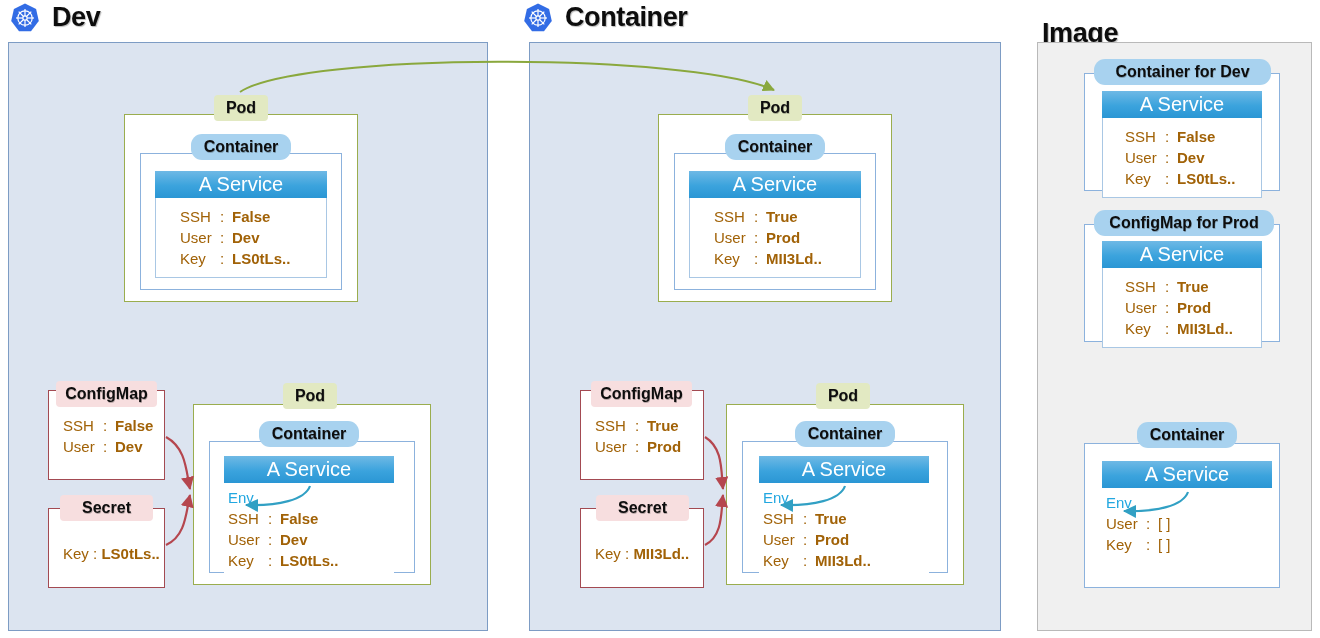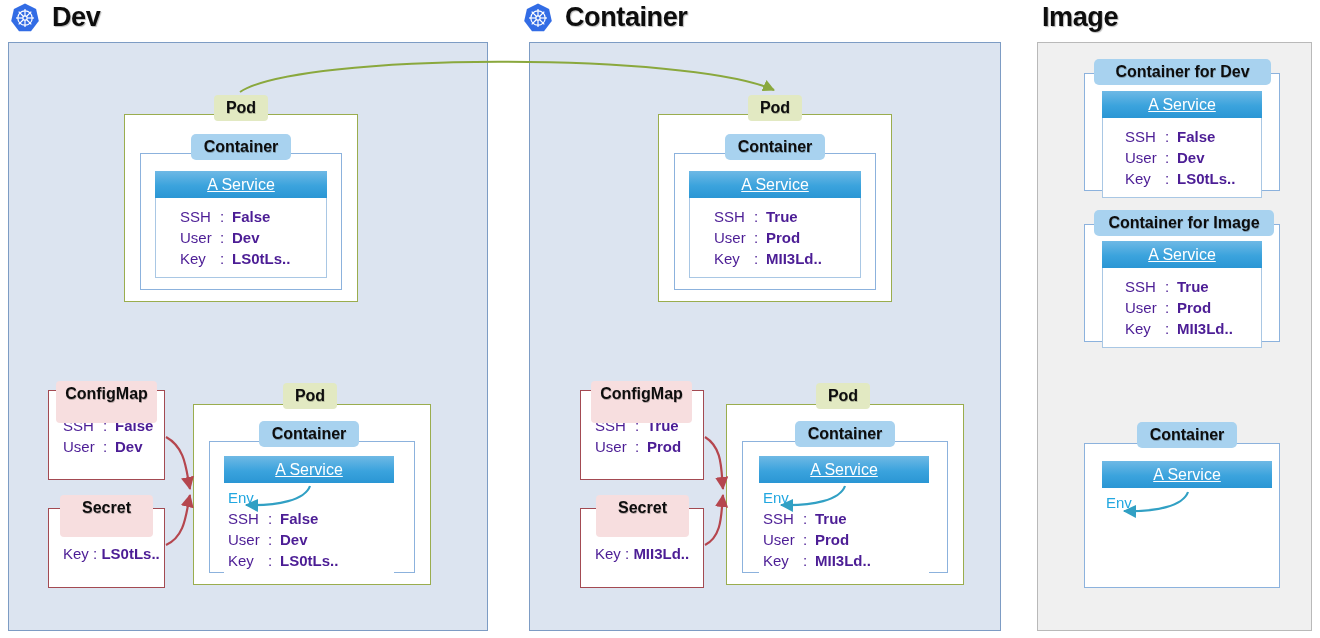--- a/index.html
+++ b/index.html
@@ -26,50 +26,50 @@
     font-size:16px;font-weight:bold;text-align:center;
     border-radius:4px;line-height:26px;height:26px;white-space:nowrap;
     text-shadow:0.5px 0.5px 0.6px rgba(0,0,0,0.25);
   }
 
   
   .container-box{position:absolute;box-sizing:border-box;background:#ffffff;border:1.3px solid #8cb2dd;}
   .container-label{
     position:absolute;background:#a8d2ef;color:#0d0d0d;
     font-size:16px;font-weight:bold;text-align:center;
-    border-radius:5px;line-height:26px;height:26px;white-space:nowrap;
+    border-radius:11px;line-height:26px;height:26px;white-space:nowrap;
     text-shadow:0.5px 0.5px 0.6px rgba(0,0,0,0.25);
   }
 
   
   .svc-card{position:absolute;box-sizing:border-box;}
   .svc-head{
     background:linear-gradient(to bottom,#6fb9e5 0%,#3ba3dd 55%,#2a96d4 100%);
-    color:#ffffff;font-size:16px;text-align:center;
-    line-height:27px;height:27px;white-space:nowrap;text-decoration:underline;
+    color:#ffffff;font-size:20px;text-align:center;
+    line-height:27px;height:27px;white-space:nowrap;
   }
   .svc-body{
     background:#ffffff;border:1px solid #a9c7e4;border-top:none;
     padding:8px 0 8px 24px;box-sizing:border-box;
   }
   .svc-body.no-border{border:none;padding-left:4px;}
 
-  .kv{font-size:15px;color:#4c1d95;line-height:21px;white-space:nowrap;}
+  .kv{font-size:15px;color:#a16207;line-height:21px;white-space:nowrap;}
   .kv .k{display:inline-block;width:40px;}
   .kv .sep{display:inline-block;width:12px;}
   .kv .v{font-weight:bold;}
 
   .env-lbl{font-size:15px;font-weight:normal;color:#22a7e0;line-height:21px;}
 
   
   .res-box{position:absolute;box-sizing:border-box;background:#ffffff;border:1.5px solid #a34a52;}
   .res-label{
     position:absolute;background:#f7dedf;color:#0d0d0d;
     font-size:16px;font-weight:bold;text-align:center;
-    border-radius:4px;line-height:26px;height:42px;white-space:nowrap;
+    border-radius:4px;line-height:26px;height:26px;white-space:nowrap;
     text-shadow:0.5px 0.5px 0.6px rgba(0,0,0,0.25);
   }
   .res-body{padding:10px 0 0 14px;}
 
   
   .img-container{position:absolute;box-sizing:border-box;background:#ffffff;border:1.3px solid #8cb2dd;}
 
   svg.overlay{position:absolute;left:0;top:0;width:1320px;height:638px;pointer-events:none;}
 </style>
 </head>
@@ -102,21 +102,21 @@
     <line x1="20" y1="50" x2="43" y2="50"></line>
     <line x1="57" y1="50" x2="80" y2="50"></line>
     <line x1="29" y1="29" x2="45" y2="45"></line>
     <line x1="55" y1="55" x2="71" y2="71"></line>
     <line x1="71" y1="29" x2="55" y2="45"></line>
     <line x1="45" y1="55" x2="29" y2="71"></line>
   </g>
 </svg>
 <div class="panel-title" style="left:565px;top:2px;">Container</div>
 
-<div class="panel-title" style="left:1042px;top:2px;">Image</div>
+<div class="panel-title" style="left:1042px;top:18px;">Image</div>
 
 <div class="panel env-panel" style="left:8px;top:42px;width:480px;height:589px;"></div>
 <div class="panel env-panel" style="left:529px;top:42px;width:472px;height:589px;"></div>
 <div class="panel image-panel" style="left:1037px;top:42px;width:275px;height:589px;"></div>
 
 <div class="pod-box" style="left:124px;top:114px;width:234px;height:188px;"></div>
 <div class="pod-label" style="left:214px;top:95px;width:54px;">Pod</div>
 
 <div class="container-box" style="left:140px;top:153px;width:202px;height:137px;"></div>
 <div class="container-label" style="left:191px;top:134px;width:100px;">Container</div>
@@ -258,21 +258,21 @@
     <div class="kv">
       <span class="k">User</span><span class="sep">:</span><span class="v">Dev</span>
     </div>
     <div class="kv">
       <span class="k">Key</span><span class="sep">:</span><span class="v">LS0tLs..</span>
     </div>
   </div>
 </div>
 
 <div class="img-container" style="left:1084px;top:224px;width:196px;height:118px;"></div>
-<div class="container-label" style="left:1094px;top:210px;width:180px;">Container for Image</div>
+<div class="container-label" style="left:1094px;top:210px;width:180px;">ConfigMap for Prod</div>
 <div class="svc-card" style="left:1102px;top:241px;width:160px;">
   <div class="svc-head">A Service</div>
   <div class="svc-body" style="padding-left:22px;">
     <div class="kv">
       <span class="k">SSH</span><span class="sep">:</span><span class="v">True</span>
     </div>
     <div class="kv">
       <span class="k">User</span><span class="sep">:</span><span class="v">Prod</span>
     </div>
     <div class="kv">
@@ -280,20 +280,26 @@
     </div>
   </div>
 </div>
 
 <div class="img-container" style="left:1084px;top:443px;width:196px;height:145px;"></div>
 <div class="container-label" style="left:1137px;top:422px;width:100px;">Container</div>
 <div class="svc-card" style="left:1102px;top:461px;width:170px;">
   <div class="svc-head">A Service</div>
   <div class="svc-body no-border" style="padding-top:4px;padding-left:4px;">
     <div class="env-lbl">Env</div>
+    <div class="kv">
+      <span class="k">User</span><span class="sep">:</span><span>[     ]</span>
+    </div>
+    <div class="kv">
+      <span class="k">Key</span><span class="sep">:</span><span>[     ]</span>
+    </div>
   </div>
 </div>
 
 <svg class="overlay">
   <defs>
     <marker id="grn" markerWidth="7" markerHeight="7" refX="5.5" refY="3" orient="auto">
       <path d="M0,0 L6,3 L0,6 z" fill="#8aa83d"></path>
     </marker>
     <marker id="red" markerWidth="7" markerHeight="7" refX="5.5" refY="3" orient="auto">
       <path d="M0,0 L6,3 L0,6 z" fill="#b5464e"></path>

